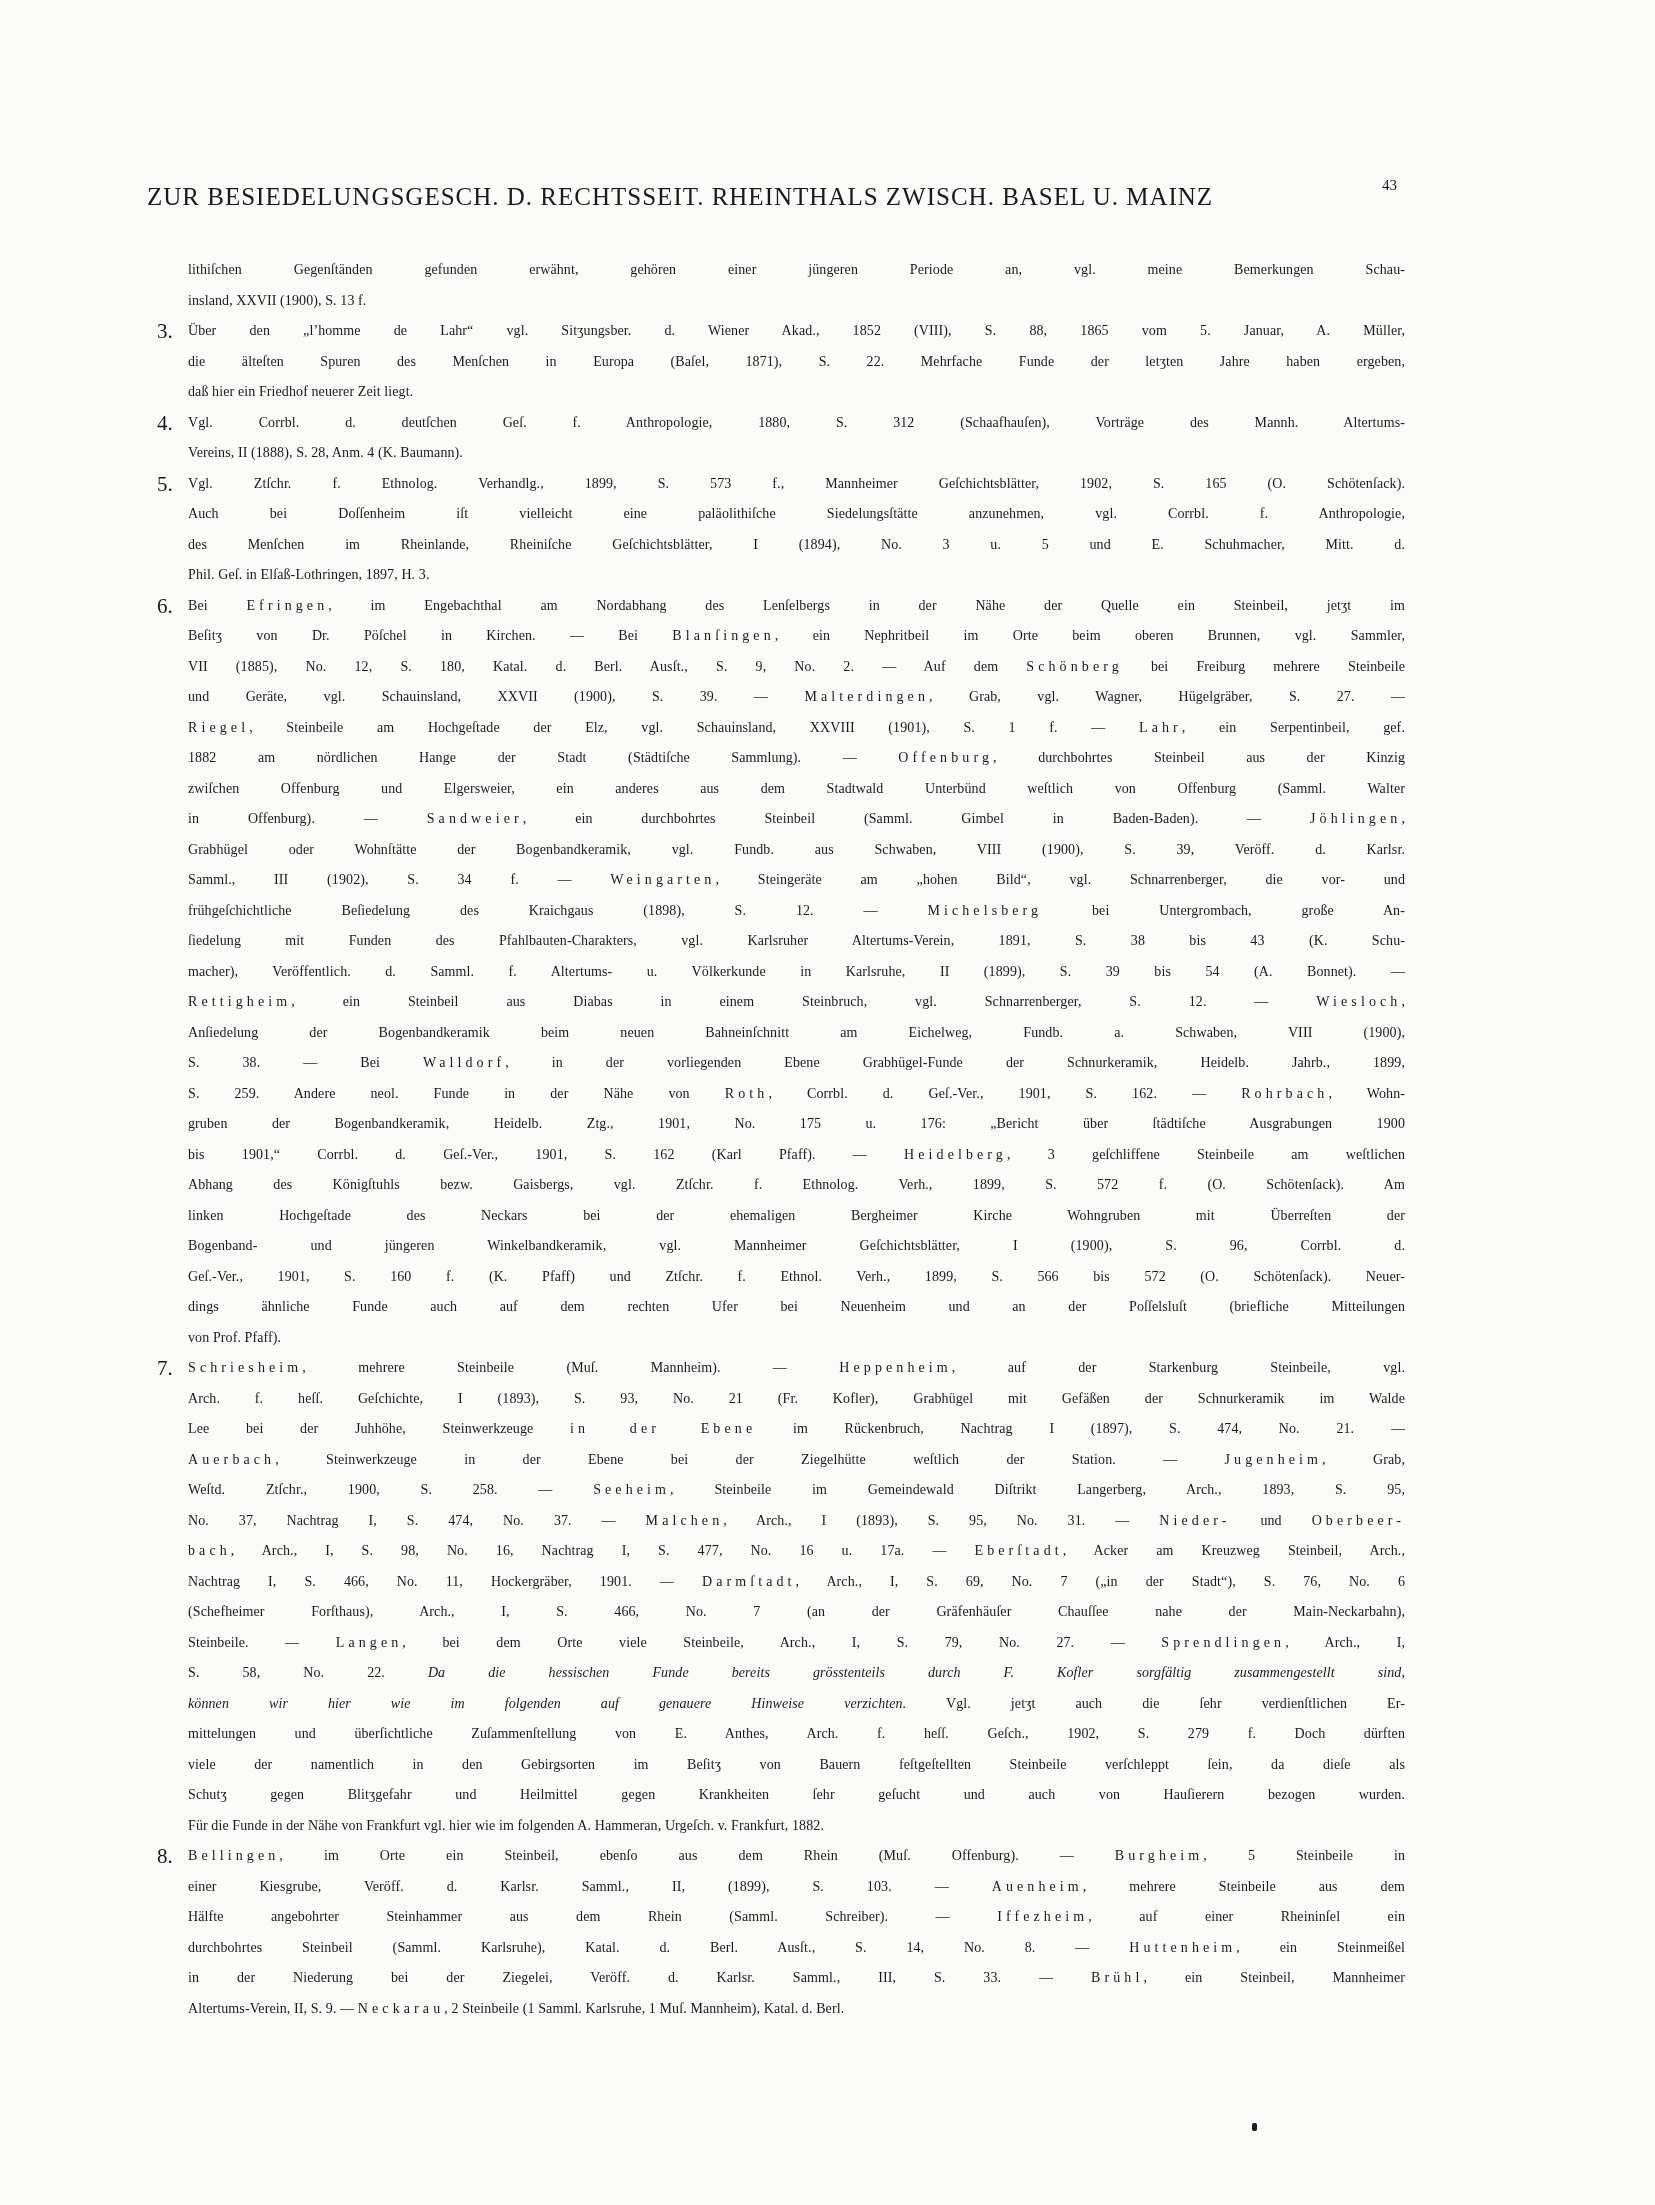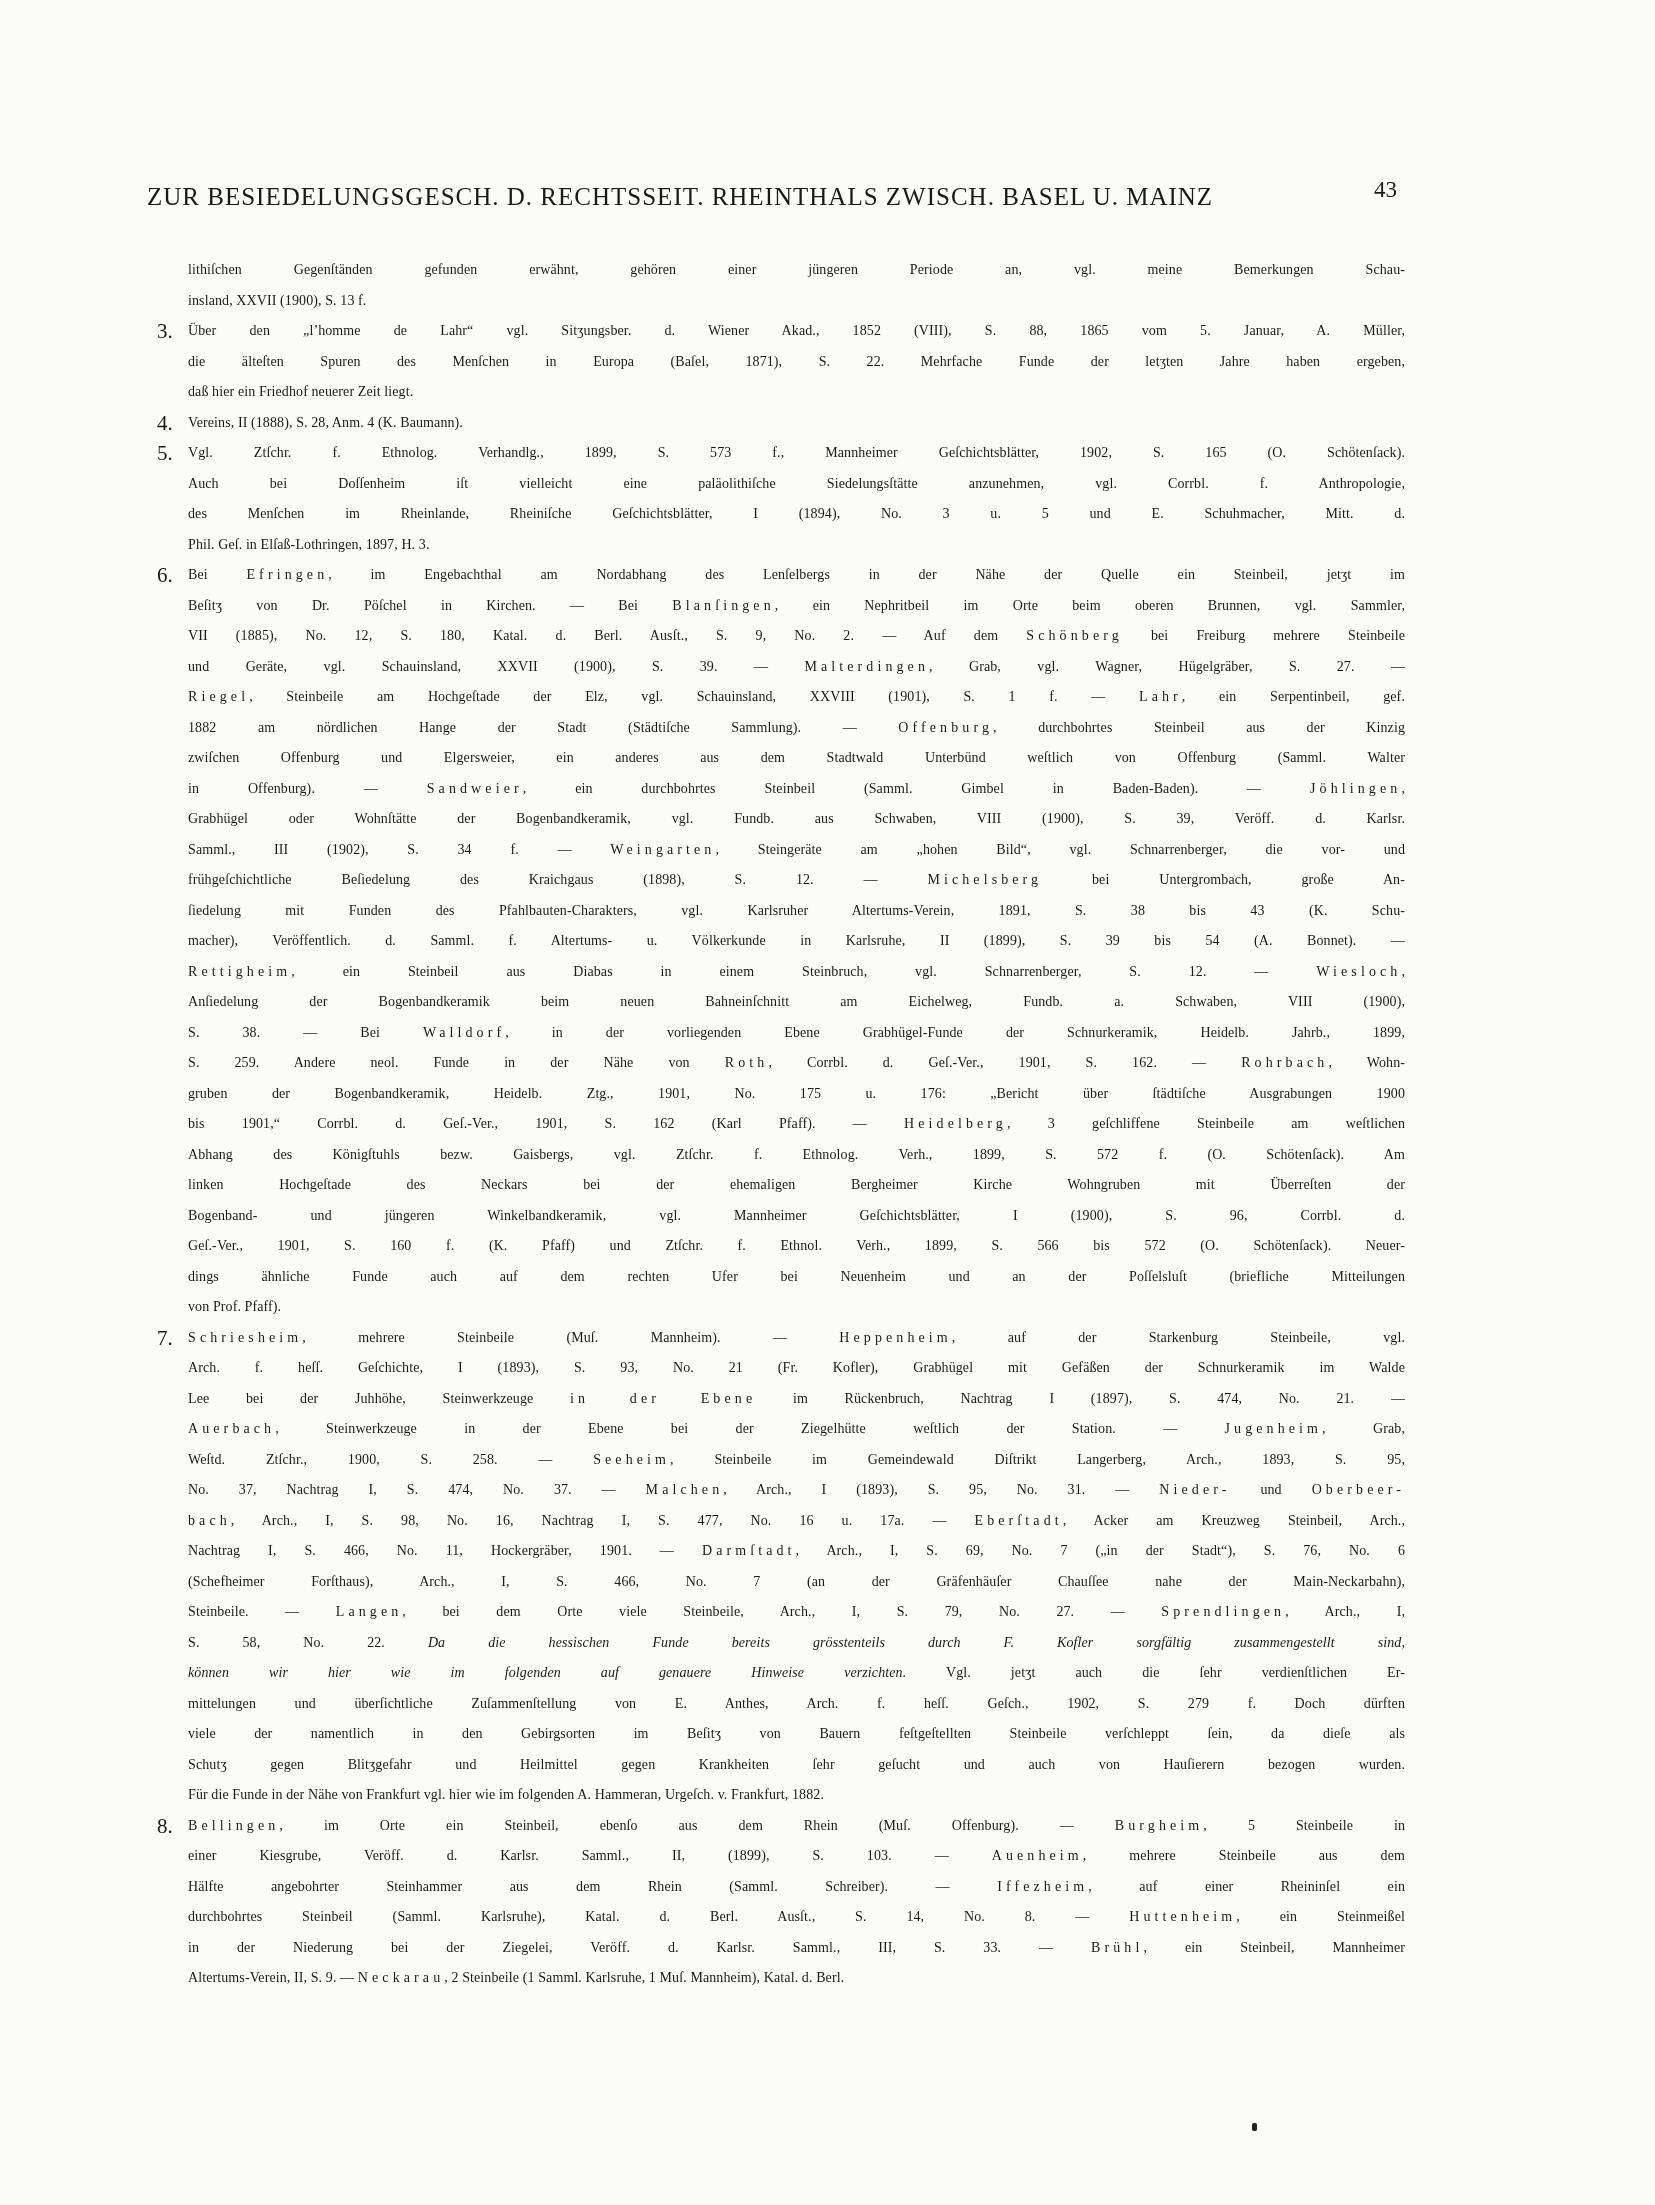--- a/index.html
+++ b/index.html
@@ -28,21 +28,21 @@
       position: absolute;
       left: 0; top: 3px;
       font-size: 25px;
       letter-spacing: 1px;
       white-space: nowrap;
       font-weight: normal;
     }
     .page-number {
       position: absolute;
       right: 0; top: -3.3px;
-      font-size: 23px;
+      font-size: 15px;
     }
     .notes {
       position: absolute;
       top: 255px;
       left: 147px;
       width: 1258px;
     }
     .note {
       position: relative;
       padding-left: 41px;
@@ -91,20 +91,21 @@
         <span class="line last"><span>insland, XXVII (1900), S. 13 f.</span></span>
       </div>
       <div class="note">
         <span class="note-num">3.</span>
         <span class="line"><span>Über den „l’homme de Lahr“ vgl. Sitʒungsber. d. Wiener Akad., 1852 (VIII), S. 88, 1865 vom 5. Januar, A. Müller,</span></span>
         <span class="line"><span>die älteſten Spuren des Menſchen in Europa (Baſel, 1871), S. 22. Mehrfache Funde der letʒten Jahre haben ergeben,</span></span>
         <span class="line last"><span>daß hier ein Friedhof neuerer Zeit liegt.</span></span>
       </div>
       <div class="note">
         <span class="note-num">4.</span>
+        <span class="line"><span>Vgl. Corrbl. d. deutſchen Geſ. f. Anthropologie, 1880, S. 312 (Schaafhauſen), Vorträge des Mannh. Altertums-</span></span>
         <span class="line last"><span>Vereins, II (1888), S. 28, Anm. 4 (K. Baumann).</span></span>
       </div>
       <div class="note">
         <span class="note-num">5.</span>
         <span class="line"><span>Vgl. Ztſchr. f. Ethnolog. Verhandlg., 1899, S. 573 f., Mannheimer Geſchichtsblätter, 1902, S. 165 (O. Schötenſack).</span></span>
         <span class="line"><span>Auch bei Doſſenheim iſt vielleicht eine paläolithiſche Siedelungsſtätte anzunehmen, vgl. Corrbl. f. Anthropologie,</span></span>
         <span class="line"><span>des Menſchen im Rheinlande, Rheiniſche Geſchichtsblätter, I (1894), No. 3 u. 5 und E. Schuhmacher, Mitt. d.</span></span>
         <span class="line last"><span>Phil. Geſ. in Elſaß-Lothringen, 1897, H. 3.</span></span>
       </div>
       <div class="note">

